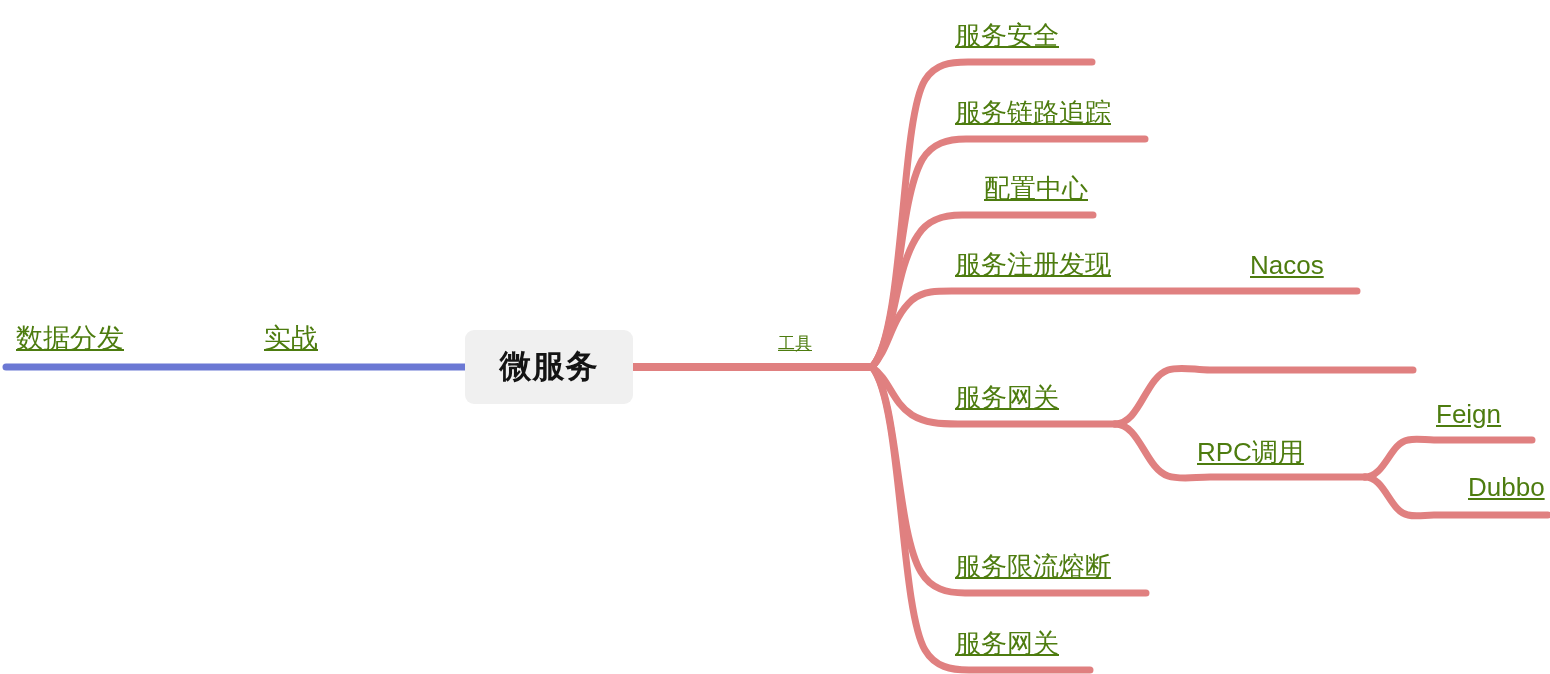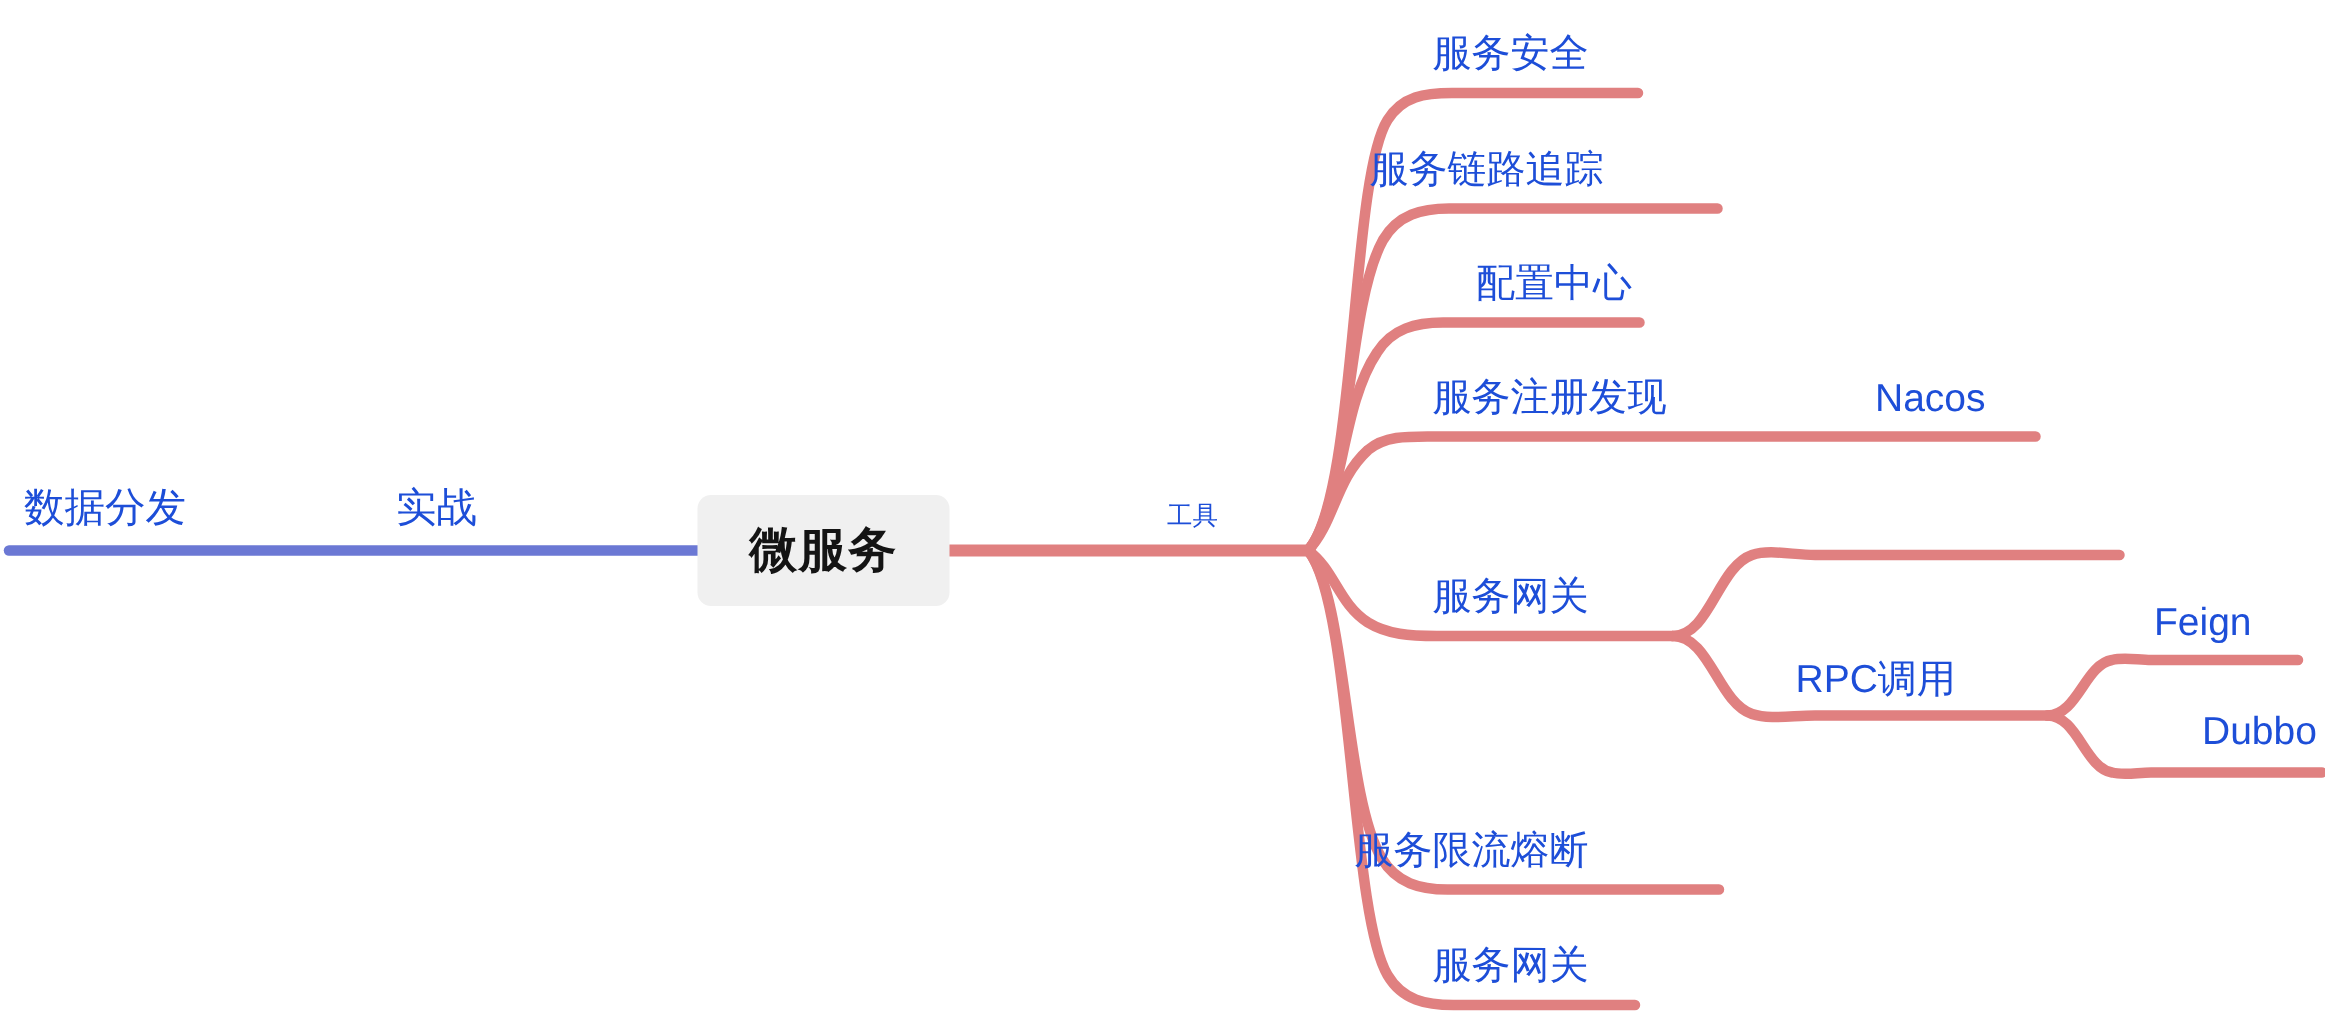--- a/index.html
+++ b/index.html
@@ -21,23 +21,24 @@
   #edges-layer {
     position: absolute;
     left: 0;
     top: 0;
     width: 1550px;
     height: 674px;
   }
   .node-label {
     position: absolute;
     white-space: nowrap;
-    color: #1d4ed8;
+    color: #4d7c0f;
     line-height: 1;
     transform: translateY(-100%);
+    text-decoration: underline;
   }
   
   .lvl-left {
     font-size: 27px;
     font-weight: 400;
   }
   
   #root-node {
     position: absolute;
     background: #f0f0f0;
@@ -98,29 +99,29 @@
   <div class="node-label lvl-left" style="left:264px; top:352px;">实战</div>
 
   <div id="root-node" style="left:465px; top:330px; width:168px; height:74px;">
     <span class="root-text">微服务</span>
   </div>
 
   <div class="node-label lvl-1" style="left:778px; top:352px;">工具</div>
 
   <div class="node-label lvl-2" style="left:955px; top:48px;">服务安全</div>
 
-  <div class="node-label lvl-2" style="left:913px; top:125px;">服务链路追踪</div>
+  <div class="node-label lvl-2" style="left:955px; top:125px;">服务链路追踪</div>
 
   <div class="node-label lvl-2" style="left:955px; top:201px;margin-left:29px;">配置中心</div>
 
   <div class="node-label lvl-2" style="left:955px; top:277px;">服务注册发现</div>
 
   <div class="node-label lvl-2" style="left:955px; top:410px;">服务网关</div>
 
-  <div class="node-label lvl-2" style="left:903px; top:579px;">服务限流熔断</div>
+  <div class="node-label lvl-2" style="left:955px; top:579px;">服务限流熔断</div>
 
   <div class="node-label lvl-2" style="left:955px; top:656px;">服务网关</div>
 
   <div class="node-label lvl-3" style="left:1250px; top:278px;">Nacos</div>
 
 
   <div class="node-label lvl-3" style="left:1197px; top:465px;">RPC调用</div>
 
   <div class="node-label lvl-4" style="left:1436px; top:427px;">Feign</div>
 

